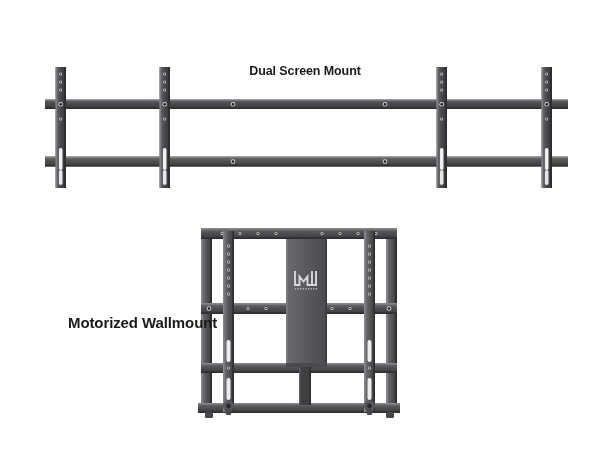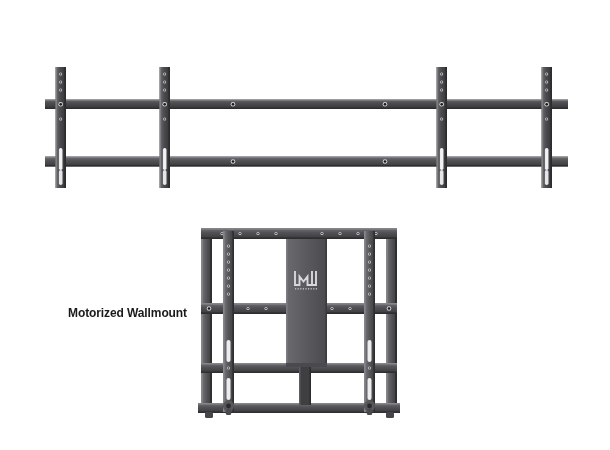--- a/index.html
+++ b/index.html
@@ -44,22 +44,22 @@
   #caption-dual {
     left: 0;
     top: 64px;
     width: 610px;
     text-align: center;
     font-size: 12.5px;
   }
 
   #caption-motorized {
     left: 68px;
-    top: 306px;
-    font-size: 12px;
+    top: 314px;
+    font-size: 15px;
   }
 </style>
 </head>
 <body>
 
 <div id="canvas">
 
   <svg class="diagram-svg" viewBox="0 0 610 450" xmlns="http://www.w3.org/2000/svg">
     <defs>
       <linearGradient id="railGrad" x1="0" y1="0" x2="0" y2="1">
@@ -299,16 +299,17 @@
         <rect x="309.5" y="367" width="1.5" height="38" fill="#2a2a2c" opacity="0.9"></rect>
       </g>
 
       <g>
         <rect x="205" y="412" width="8" height="6" rx="1.5" fill="#45454a"></rect>
         <rect x="386" y="412" width="8" height="6" rx="1.5" fill="#45454a"></rect>
       </g>
     </g>
   </svg>
 
+  <div class="caption" id="caption-dual">Dual Screen Mount</div>
 
   <div class="caption" id="caption-motorized">Motorized Wallmount</div>
 
 </div>
 
 </body></html>

